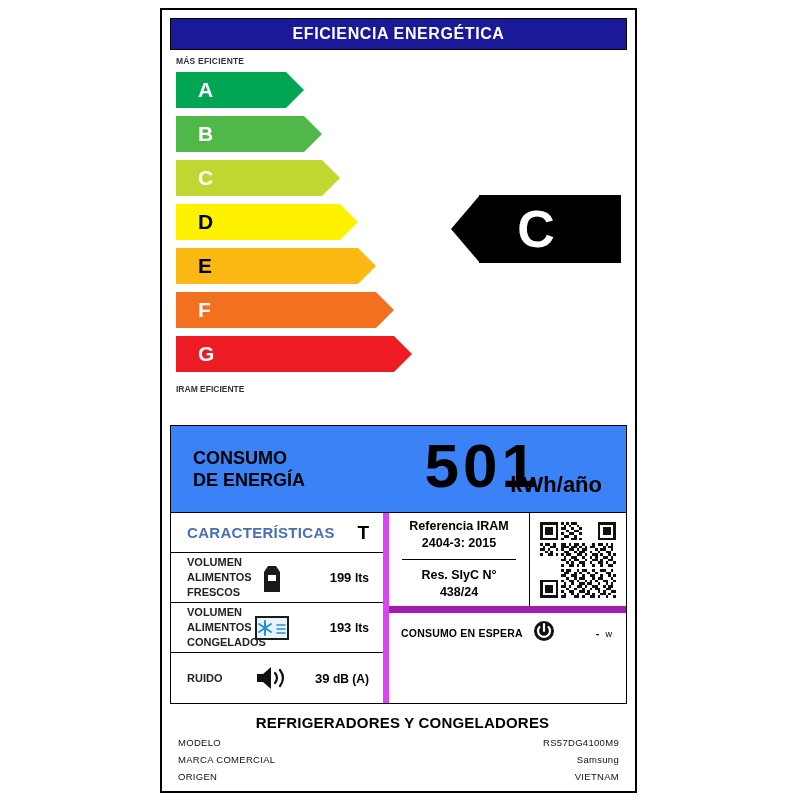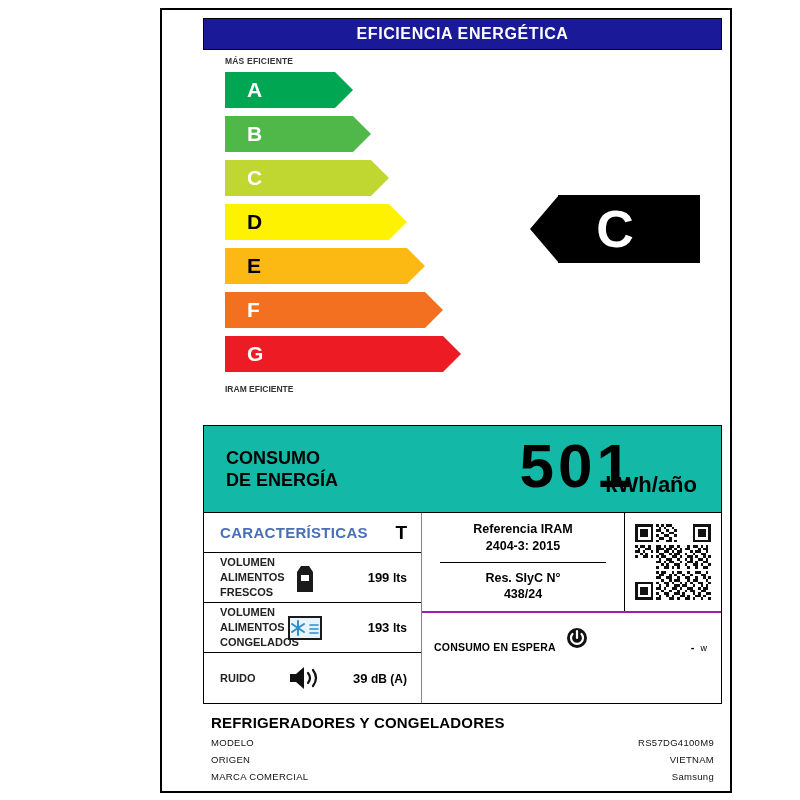--- a/index.html
+++ b/index.html
@@ -1,40 +1,39 @@
 <!DOCTYPE html>
 <html><head>
 <meta charset="utf-8">
 <style>
   html,body{margin:0;padding:0;background:#ffffff;}
   body{width:800px;height:800px;font-family:"Liberation Sans",sans-serif;overflow:hidden;}
 
   #label{
     position:absolute;
     left:160px; top:8px;
-    width:572px; height:785px;
+    width:477px; height:785px;
     border:2px solid #000;
     background:#fff;
     box-sizing:border-box;
-    padding-left:33px;
   }
 
   
   .header{
     margin:8px 8px 0 8px;
     height:30px;
     background:#1a1a99;
     border:1px solid #000;
     color:#fff;
     display:flex;align-items:center;justify-content:center;
     font-size:16px;font-weight:bold;letter-spacing:.6px;
   }
 
   
-  .scale-wrap{position:relative;height:375px;margin:0 24px;}
+  .scale-wrap{position:relative;height:375px;margin:0 8px;}
   .tiny-label{
     font-size:8.5px;font-weight:bold;color:#333;
     padding:6px 0 2px 6px;letter-spacing:.2px;
   }
   .bars{position:relative;padding-left:6px;}
   .barrow{height:44px;display:flex;align-items:center;}
   .bar{
     position:relative;height:36px;display:flex;align-items:center;
     color:#fff;font-weight:bold;font-size:21px;
     padding-left:22px;box-sizing:border-box;
@@ -71,80 +70,80 @@
     border-right:29px solid #000;
   }
   .bigarrow .ltr{
     position:absolute;left:0;top:0;width:100%;height:68px;
     display:flex;align-items:center;justify-content:center;
     color:#fff;font-size:52px;font-weight:bold;
   }
 
   
   .consumo{
-    margin:0 8px;height:88px;background:#14b8a6;border:1px solid #000;
+    margin:0 8px;height:88px;background:#3b82f6;border:1px solid #000;
     display:flex;align-items:center;position:relative;box-sizing:border-box;
   }
   .consumo .txt{
     padding-left:22px;font-size:18px;font-weight:bold;color:#000;line-height:1.25;
   }
   .consumo .val{
     position:absolute;right:86px;top:4px;font-size:62px;font-weight:bold;
     letter-spacing:4px;
   }
   .consumo .unit{
     position:absolute;right:24px;bottom:14px;font-size:22px;font-weight:bold;
   }
 
   
   .chars{
     margin:0 8px;border:1px solid #000;border-top:none;display:flex;
     box-sizing:border-box;
   }
-  .chars .left{width:218px;border-right:1px solid #d946ef;box-sizing:border-box;}
+  .chars .left{width:218px;border-right:6px solid #d946ef;box-sizing:border-box;}
   .chars .right{flex:1;box-sizing:border-box;}
 
   .chars-title{
     height:40px;display:flex;align-items:center;justify-content:space-between;
     padding:0 14px 0 16px;border-bottom:1px solid #000;box-sizing:border-box;
   }
   .chars-title .t1{color:#4a6fb5;font-size:15px;font-weight:bold;letter-spacing:.3px;}
   .chars-title .t2{font-size:19px;font-weight:bold;color:#000;}
 
   .crow{
     display:flex;align-items:center;height:50px;border-bottom:1px solid #000;
     padding:0 8px 0 16px;box-sizing:border-box;
   }
   .crow:last-child{border-bottom:none;}
   .crow .cname{font-size:11px;font-weight:bold;color:#222;line-height:1.35;width:62px;}
   .crow .cicon{width:46px;display:flex;align-items:center;justify-content:center;}
   .crow .cval{flex:1;text-align:right;font-size:13px;font-weight:bold;padding-right:6px;}
   .crow .cval small{font-size:12px;}
 
   
-  .refbox{display:flex;height:100px;border-bottom:2px solid #a21caf;box-sizing:border-box;}
+  .refbox{display:flex;height:100px;border-bottom:7px solid #a21caf;box-sizing:border-box;}
   .refbox .reftxt{
     flex:1;display:flex;flex-direction:column;align-items:center;justify-content:center;
     font-size:12.5px;font-weight:bold;text-align:center;line-height:1.35;
   }
   .refbox .reftxt .hr{width:82%;height:1px;background:#000;margin:7px 0;}
   .refbox .qrcell{
     width:96px;border-left:1px solid #000;display:flex;align-items:center;justify-content:center;
   }
   .qr{width:76px;height:76px;}
   .standby{
-    height:40px;display:flex;align-items:flex-end;padding:0 10px 0 12px;box-sizing:border-box;
+    height:40px;display:flex;align-items:center;padding:0 10px 0 12px;box-sizing:border-box;
   }
   .standby .sl{font-size:10.5px;font-weight:bold;letter-spacing:.2px;}
   .standby .si{margin-left:10px;}
   .standby .sv{flex:1;text-align:right;font-size:11px;font-weight:bold;padding-right:4px;}
   .standby .sv em{font-style:normal;font-size:9px;font-weight:normal;}
 
   
-  .footer{margin:0 8px;padding-top:10px;}
+  .footer{margin:0 8px;padding-top:10px;text-align:center;}
   .foot-title{font-size:15px;font-weight:bold;padding-left:8px;letter-spacing:.2px;}
   .foot-line{
     display:flex;justify-content:space-between;font-size:9.5px;color:#111;
     padding:6px 8px 0 8px;letter-spacing:.3px;gap:16px;
   }
   .foot-line .v{font-size:9.5px;}
 </style>
 </head>
 <body>
 
@@ -486,22 +485,22 @@
   </div>
 
   <div class="footer">
     <div class="foot-title">REFRIGERADORES Y CONGELADORES</div>
 
     <div class="foot-line">
       <span>MODELO</span>
       <span class="v">RS57DG4100M9</span>
     </div>
     <div class="foot-line">
+      <span>MARCA COMERCIAL</span>
+      <span class="v">Samsung</span>
+    </div>
+    <div class="foot-line">
       <span>ORIGEN</span>
       <span class="v">VIETNAM</span>
     </div>
-    <div class="foot-line">
-      <span>MARCA COMERCIAL</span>
-      <span class="v">Samsung</span>
-    </div>
   </div>
 
 </div>
 
 </body></html>

